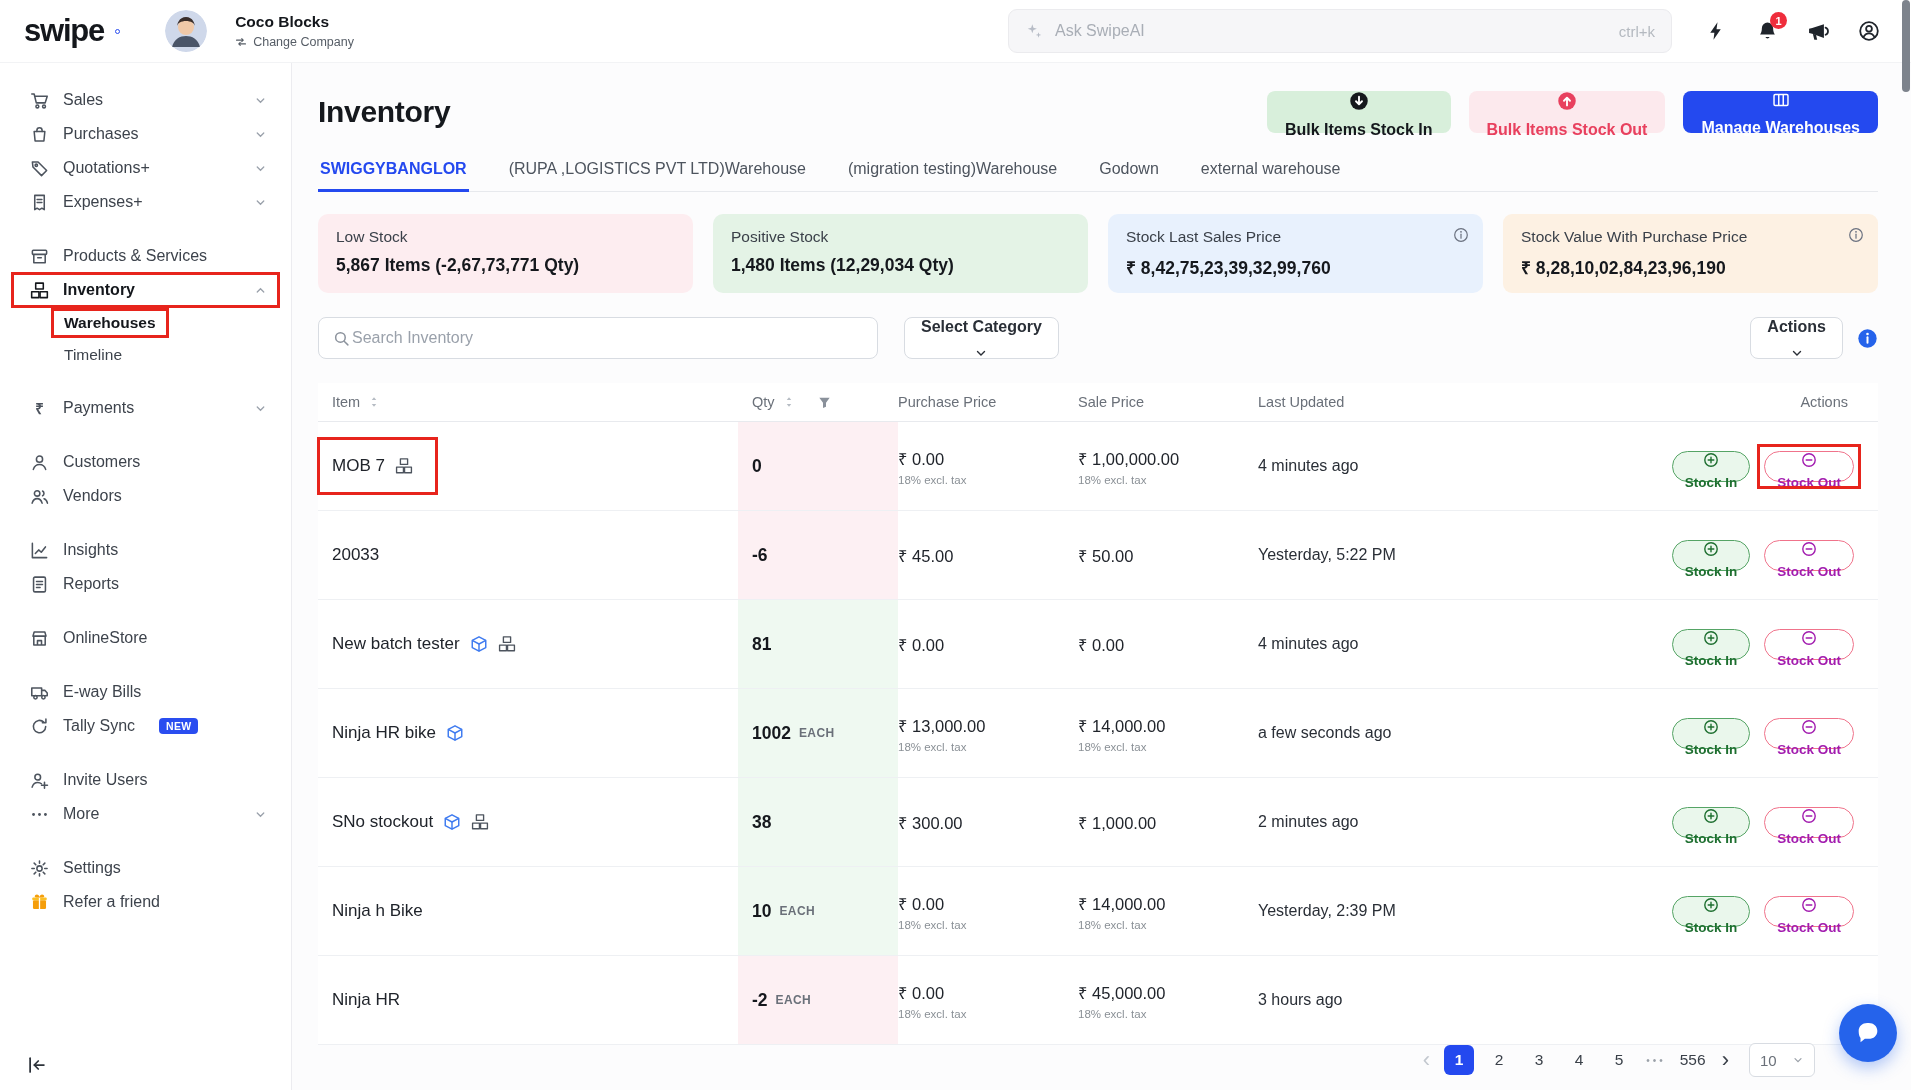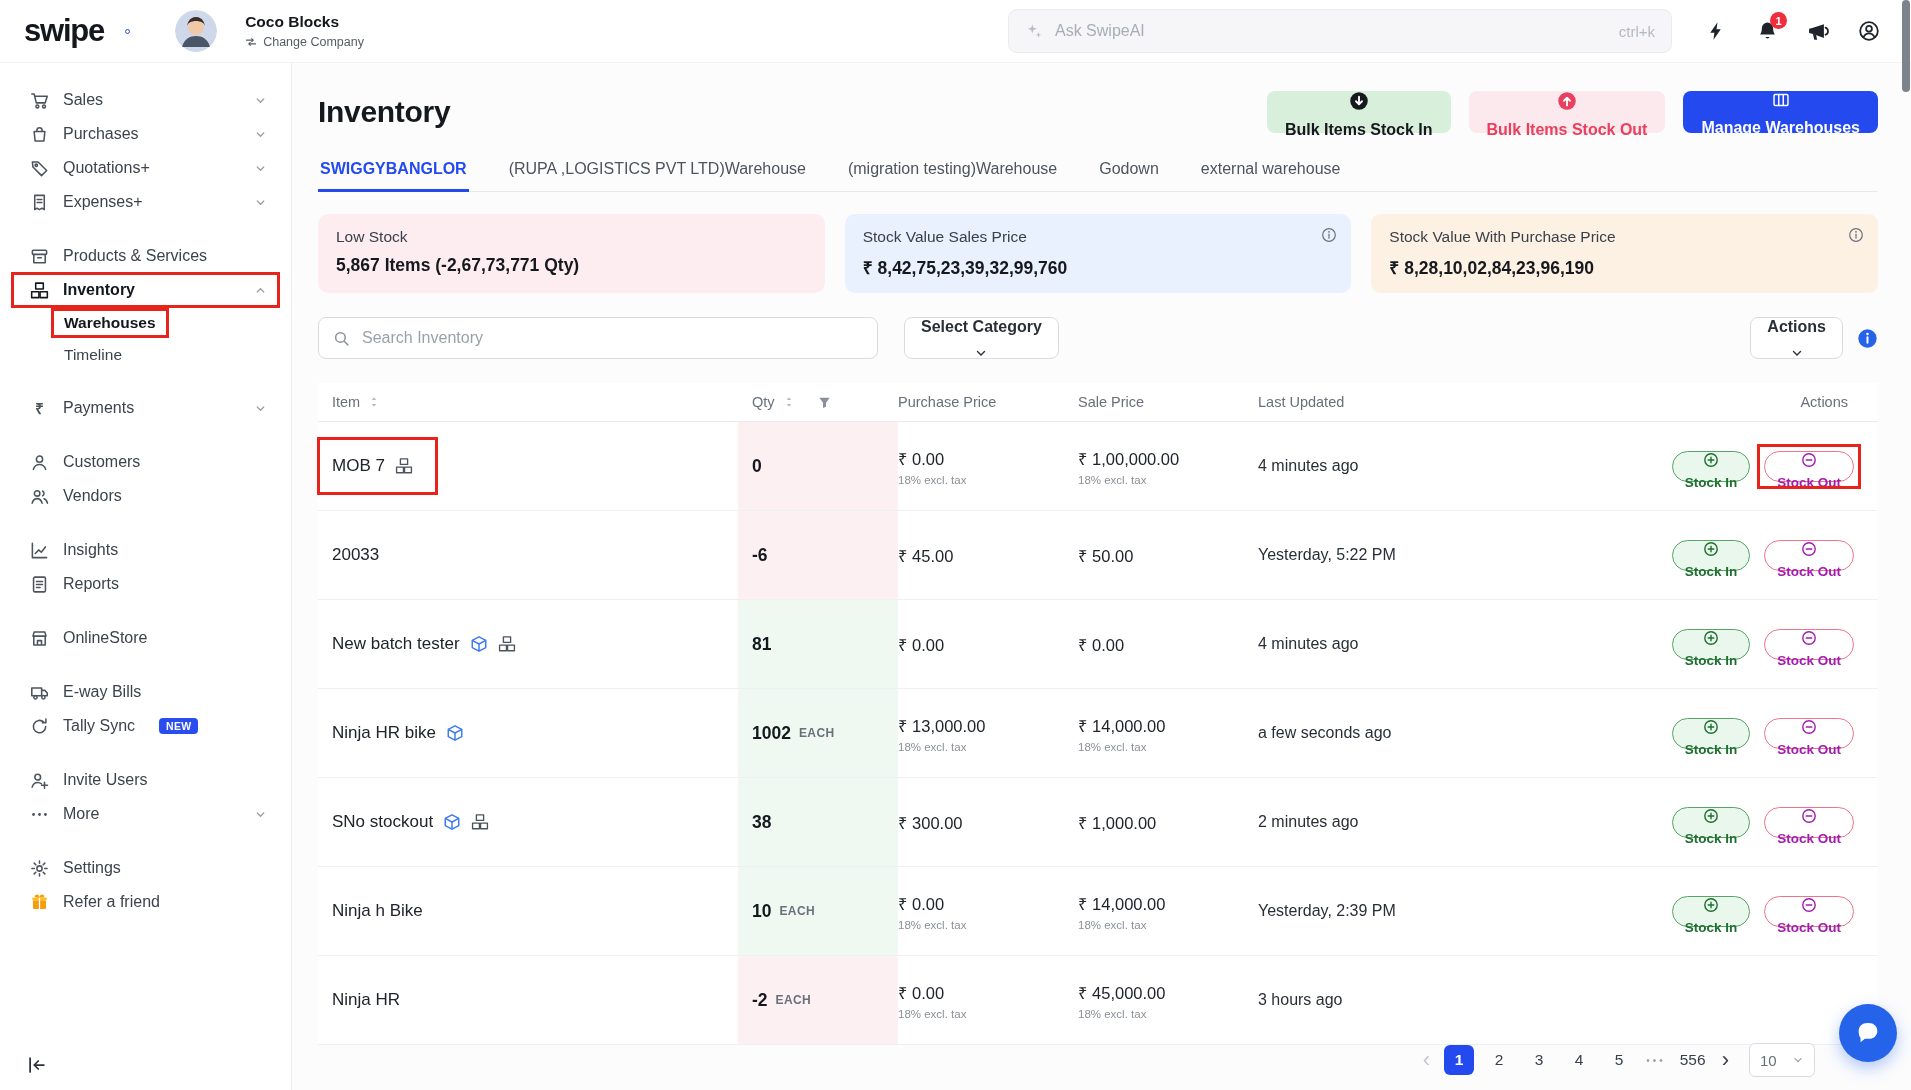--- a/index.html
+++ b/index.html
@@ -3,21 +3,21 @@
 <meta charset="utf-8">
 <style>
   html,body{margin:0;padding:0;}
   body{width:1911px;height:1090px;overflow:hidden;font-family:"Liberation Sans",sans-serif;background:#fff;color:#20242b;}
   .app{position:relative;width:1911px;height:1090px;overflow:hidden;background:#fff;}
   svg{display:block;}
   button{font-family:inherit;flex-direction:column;}
 
   
   .header{display:flex;align-items:center;height:62px;padding:0 30px 0 24px;background:#fff;border-bottom:1px solid #f2f3f5;position:relative;z-index:5;}
-  .logo{display:flex;align-items:center;gap:10px;cursor:pointer;}
+  .logo{display:flex;align-items:center;cursor:pointer;}
   .logo-text{font-size:31px;font-weight:700;letter-spacing:-1.2px;color:#14171c;}
   .flag{width:27px;height:18px;border-radius:3px;overflow:hidden;position:relative;}
   .flag .s1{height:6px;background:#f59f3b;}
   .flag .s2{height:6px;background:#fff;}
   .flag .s3{height:6px;background:#3f9b4f;}
   .flag .chakra{position:absolute;left:50%;top:50%;width:5px;height:5px;margin:-2.5px 0 0 -2.5px;border-radius:50%;border:1px solid #2a4df0;box-sizing:border-box;}
   .company{display:flex;align-items:center;gap:28px;margin-left:34px;}
   .avatar{width:42px;height:42px;border-radius:50%;overflow:hidden;flex:none;cursor:pointer;}
   .company-name{font-size:15.5px;font-weight:700;color:#14171c;line-height:1.2;}
   .company-sub{display:flex;align-items:center;gap:6px;margin-top:3px;color:#565d66;font-size:12.5px;cursor:pointer;}
@@ -59,21 +59,21 @@
   .tab.active{color:#2449ef;font-weight:700;border-bottom-color:#2449ef;}
 
   .cards{display:flex;gap:20px;margin-top:22px;}
   .card{flex:1;border-radius:10px;padding:14px 18px;position:relative;}
   .clabel{font-size:15.5px;color:#3a4049;}
   .cvalue{font-size:17.5px;font-weight:700;color:#15181d;margin-top:9px;}
   .card.red{background:#fdedf0;}.card.green{background:#e4f3e6;}.card.blue{background:#e8f1fd;}.card.orange{background:#fdf1e3;border-radius:9px;}
   .cinfo{position:absolute;top:13px;right:14px;color:#6b7280;cursor:pointer;}
 
   .toolbar{display:flex;align-items:center;margin-top:24px;gap:26px;}
-  .search-box{width:560px;height:42px;border:1px solid #d8dce2;border-radius:8px;background:#fff;display:flex;align-items:center;padding:0 14px;gap:10px;color:#8b929c;box-sizing:border-box;}
+  .search-box{width:560px;height:42px;border:1px solid #d8dce2;border-radius:8px;background:#fff;display:flex;align-items:center;padding:0 14px;color:#8b929c;box-sizing:border-box;}
   .search-box input{flex:1;border:none;outline:none;background:transparent;font-size:16px;color:#333;font-family:inherit;}
   .search-box input::placeholder{color:#9aa1ab;}
   .sel-btn{height:42px;border:1px solid #d8dce2;border-radius:8px;background:#fff;display:inline-flex;align-items:center;gap:10px;padding:0 16px;font-size:16px;font-weight:600;color:#2a2f37;cursor:pointer;}
   .right-tools{margin-left:auto;display:flex;align-items:center;gap:14px;}
   .actions-btn{font-weight:700;}
 
   .table{margin-top:24px;background:#fff;}
   .thead,.trow{display:grid;grid-template-columns:420px 160px 180px 180px 1fr 260px;align-items:center;}
   .thead{height:38px;color:#6a7079;font-size:14.5px;border-bottom:1px solid #e8eaee;}
   .th{display:flex;align-items:center;gap:7px;}
@@ -463,22 +463,26 @@
           <div class="tab">(migration testing)Warehouse</div>
           <div class="tab">Godown</div>
           <div class="tab">external warehouse</div>
         </div>
 
       <div class="cards">
         <div class="card red">
           <div class="clabel">Low Stock</div>
           <div class="cvalue">5,867 Items (-2,67,73,771 Qty)</div>
         </div>
+        <div class="card green">
+          <div class="clabel">Positive Stock</div>
+          <div class="cvalue">1,480 Items (12,29,034 Qty)</div>
+        </div>
         <div class="card blue">
-          <div class="clabel">Stock Value Sales Price</div>
+          <div class="clabel">Stock Last Sales Price</div>
           <div class="cvalue">₹ 8,42,75,23,39,32,99,760</div>
           <span class="cinfo">
               <svg width="16" height="16" viewBox="0 0 16 16" fill="none" stroke="currentColor" stroke-width="1.2" stroke-linecap="round">
                 <circle cx="8" cy="8" r="6.3"></circle>
                 <path d="M8 7.2v4"></path>
                 <circle cx="8" cy="4.8" r=".9" fill="currentColor" stroke="none"></circle>
               </svg>
             </span>
         </div>
         <div class="card orange">

